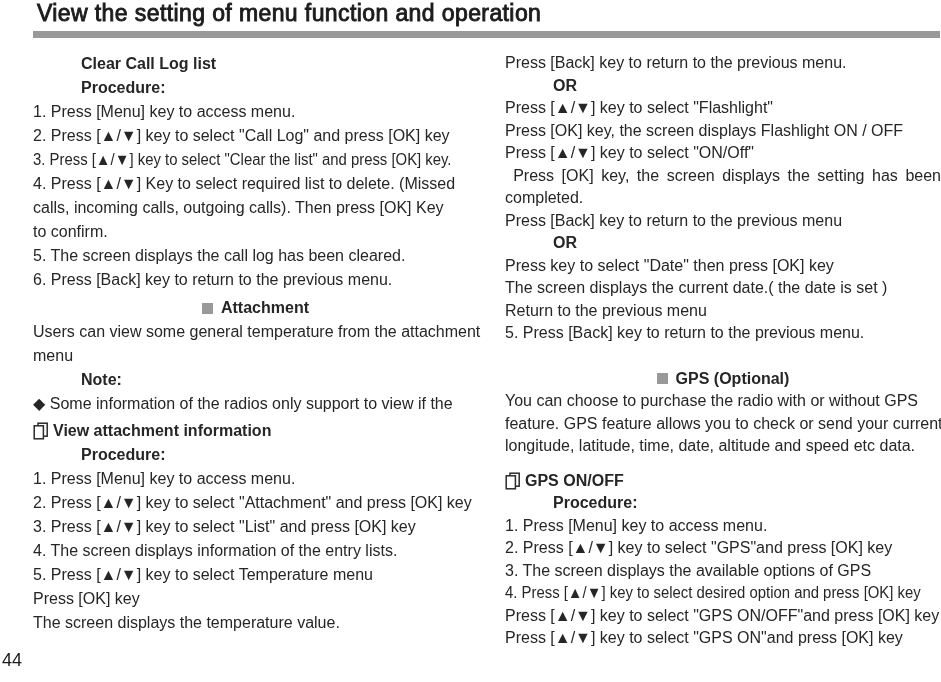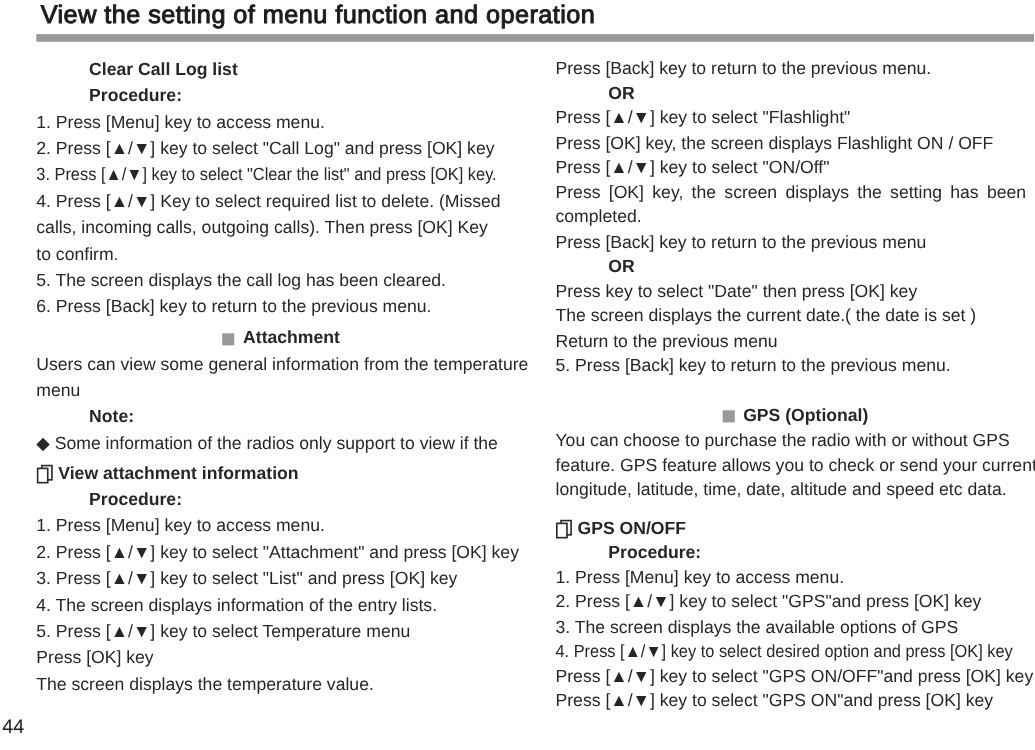--- a/index.html
+++ b/index.html
@@ -8,21 +8,21 @@
   .title{position:absolute;left:37px;top:0px;font-size:23px;font-weight:400;
          letter-spacing:0.4px;color:#1c1c1c;-webkit-text-stroke:0.9px #1c1c1c;white-space:nowrap;}
   .rule{position:absolute;left:33px;top:31px;width:907px;height:7px;background:#999999;}
   .col{position:absolute;top:52px;}
   .col.leftc{left:33px;width:445px;}
   .col.rightc{left:505px;width:436px;}
   .line{font-size:16px;line-height:24px;white-space:nowrap;}
   .rightc .line{line-height:22.5px;}
   .b{font-weight:700;margin-left:48px;}
   .cond{transform:scaleX(0.93);transform-origin:0 50%;}
-  .wide{word-spacing:3.1px;}
+  .wide{word-spacing:3.1px;text-align:right;}
   .hsec{font-weight:700;display:flex;align-items:center;margin-top:4px;justify-content:center;}
   .sq{display:inline-block;width:11px;height:11px;background:#999999;margin-right:8px;flex:0 0 auto;}
   .hicon{font-weight:700;display:flex;align-items:center;margin-top:3px;}
   .pages{display:inline-flex;margin-right:4px;flex:0 0 auto;}
   .sp1{height:19px;}
   .sp2{height:9px;}
   .pagenum{position:absolute;left:2px;top:650px;font-size:18px;color:#1c1c1c;}
 </style>
 </head>
 <body>
@@ -40,21 +40,21 @@
     <div class="line cond">3. Press [▲/▼] key to select "Clear the list" and press [OK] key.</div>
     <div class="line">4. Press [▲/▼] Key to select required list to delete. (Missed</div>
     <div class="line">calls, incoming calls, outgoing calls). Then press [OK] Key</div>
     <div class="line">to confirm.</div>
     <div class="line">5. The screen displays the call log has been cleared.</div>
     <div class="line">6. Press [Back] key to return to the previous menu.</div>
     <div class="line hsec">
       <span class="sq"></span>
       <span>Attachment</span>
     </div>
-    <div class="line">Users can view some general information from the temperature</div>
+    <div class="line">Users can view some general temperature from the attachment</div>
     <div class="line">menu</div>
     <div class="line b">Note:</div>
     <div class="line">◆ Some information of the radios only support to view if the</div>
     <div class="line hicon">
       <span class="pages">
         <svg width="16" height="18" viewBox="0 0 16 18">
           <rect x="5" y="1.2" width="9.2" height="13" fill="#ffffff" stroke="#2b2b2b" stroke-width="1.5"></rect>
           <rect x="1.2" y="3.8" width="9.2" height="13" fill="#ffffff" stroke="#2b2b2b" stroke-width="1.5"></rect>
         </svg>
       </span>

